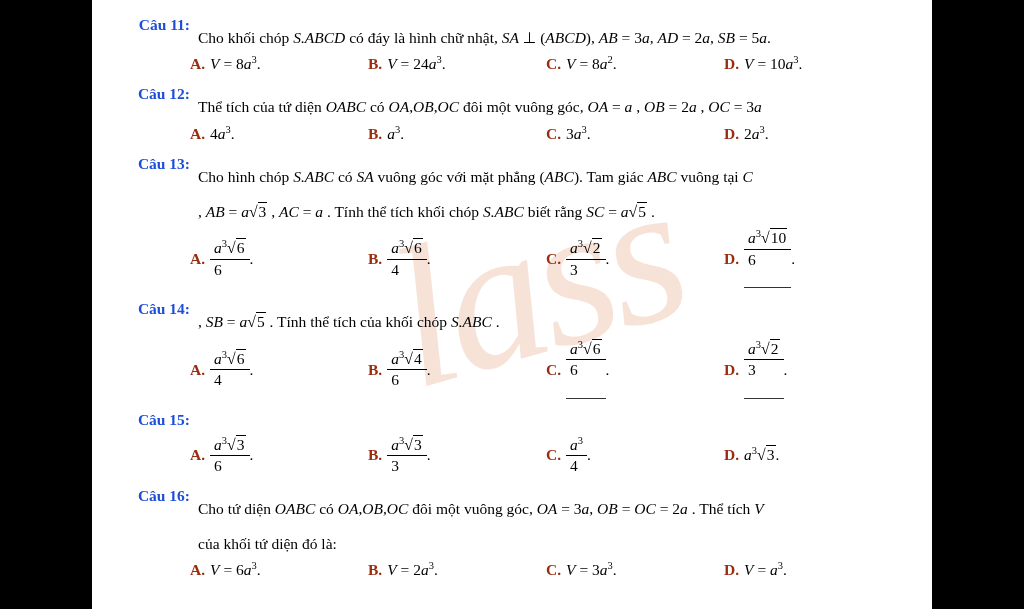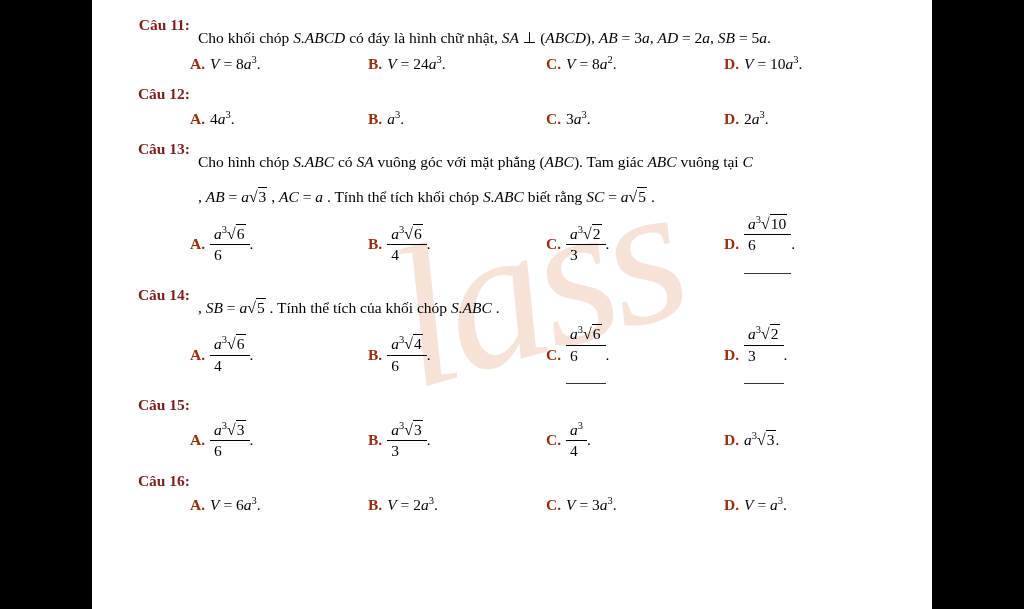--- a/index.html
+++ b/index.html
@@ -25,21 +25,21 @@
     transform:rotate(-16deg);
     letter-spacing:-6px;
     pointer-events:none;
     white-space:nowrap;
     z-index:0;
   }
   .content{position:relative;z-index:2;padding:14px 30px 0 20px;}
   .q{ margin-bottom:10px; }
   .qhead{ display:flex; align-items:flex-start; }
   .qlabel{
-    color:#7f1d1d;
+    color:#1d4ed8;
     font-weight:bold;
     font-size:15.5px;
     width:78px;
     flex:0 0 78px;
     text-align:right;
     padding-right:8px;
     line-height:1.45;
   }
   .qbody{ flex:1 1 auto; font-size:15.5px; line-height:1.5; text-align:justify; }
   .qbody p{margin:12px 0 2px 0;}
@@ -90,20 +90,21 @@
             <span class="ol">D.</span>
             <span class="oc"><i>V</i> = 10<i>a</i><sup>3</sup>.</span>
           </div>
       </div>
     </div>
 
     <div class="q">
       <div class="qhead">
         <div class="qlabel">Câu 12:</div>
         <div class="qbody">
+          <p>Thể tích của tứ diện <i>OABC</i> có <i>OA</i>,<i>OB</i>,<i>OC</i> đôi một vuông góc, <i>OA</i> = <i>a</i> , <i>OB</i> = 2<i>a</i> , <i>OC</i> = 3<i>a</i></p>
         </div>
       </div>
       <div class="ans">
         <div class="opt">
             <span class="ol">A.</span>
             <span class="oc">4<i>a</i><sup>3</sup>.</span>
           </div>
         <div class="opt">
             <span class="ol">B.</span>
             <span class="oc"><i>a</i><sup>3</sup>.</span>
@@ -229,20 +230,24 @@
         <div class="opt">
             <span class="ol">D.</span>
             <span class="oc"><i>a</i><sup>3</sup><span class="rad"><span class="rsym">√</span><span class="rbar">3</span></span>.</span>
           </div>
       </div>
     </div>
 
     <div class="q">
       <div class="qhead">
         <div class="qlabel">Câu 16:</div>
+        <div class="qbody">
+          <p>Cho tứ diện <i>OABC</i> có <i>OA</i>,<i>OB</i>,<i>OC</i> đôi một vuông góc, <i>OA</i> = 3<i>a</i>, <i>OB</i> = <i>OC</i> = 2<i>a</i> . Thể tích <i>V</i></p>
+          <p>của khối tứ diện đó là:</p>
+        </div>
       </div>
       <div class="ans">
         <div class="opt">
             <span class="ol">A.</span>
             <span class="oc"><i>V</i> = 6<i>a</i><sup>3</sup>.</span>
           </div>
         <div class="opt">
             <span class="ol">B.</span>
             <span class="oc"><i>V</i> = 2<i>a</i><sup>3</sup>.</span>
           </div>

